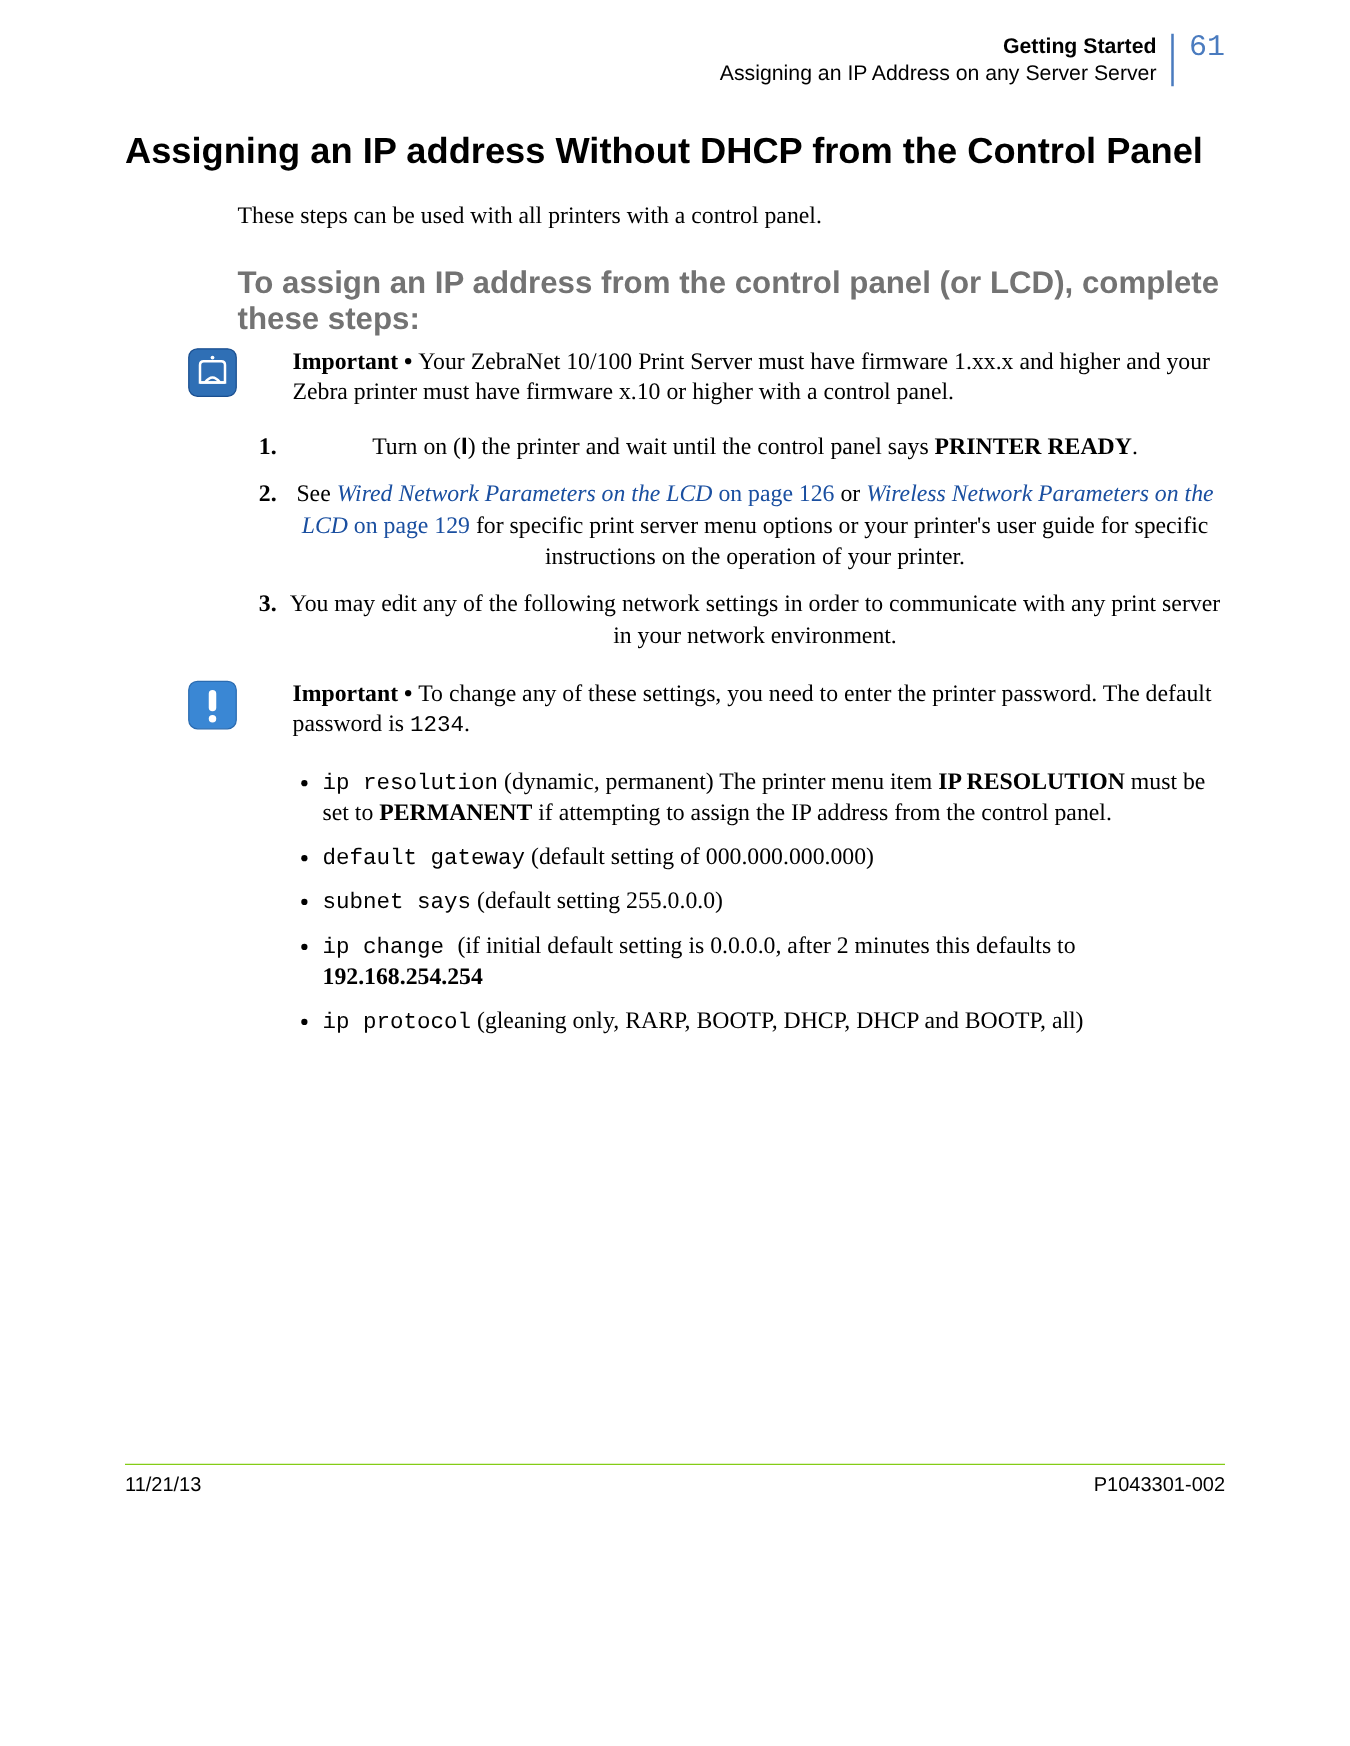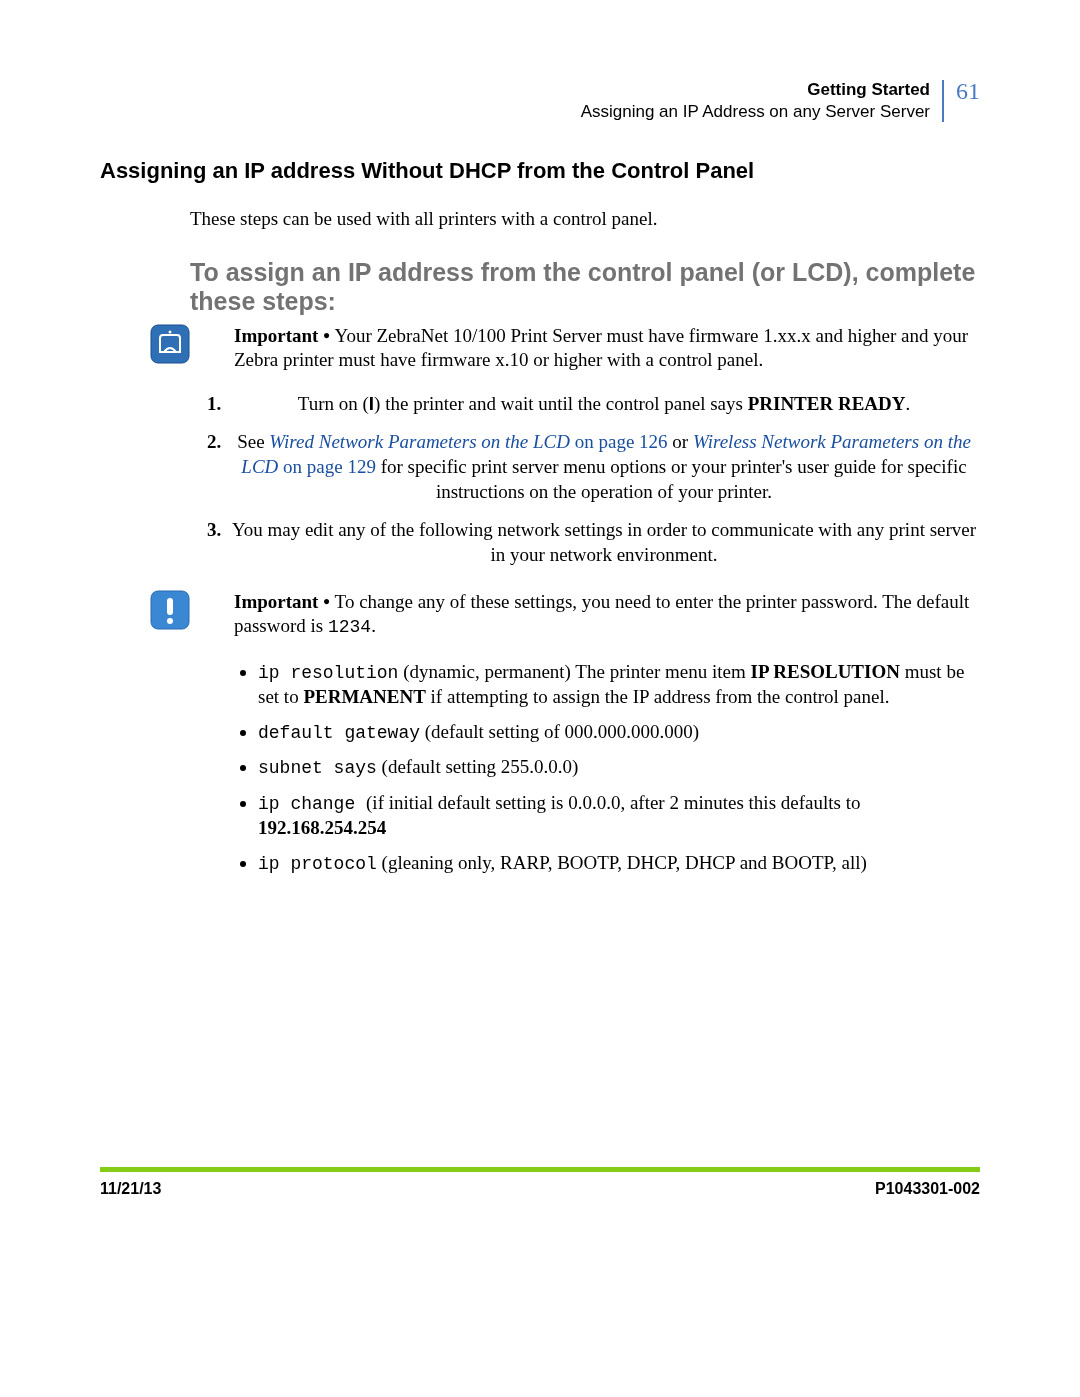--- a/index.html
+++ b/index.html
@@ -10,21 +10,21 @@
     color: #000;
     width: 1080px;
     height: 1397px;
     position: relative;
   }
   .page {
     width: 1080px;
     height: 1246px;
     position: relative;
     box-sizing: border-box;
-    padding: 80px 100px 0 100px;
+    padding: 27px 100px 0 100px;
   }
   .header {
     display: flex;
     justify-content: flex-end;
     align-items: flex-start;
     font-family: Arial, Helvetica, sans-serif;
   }
   .header-texts {
     text-align: right;
     padding-right: 12px;
@@ -38,32 +38,32 @@
     font-size: 17px;
     margin-top: 2px;
   }
   .header-divider {
     width: 2px;
     height: 42px;
     background: #4a7bbf;
     margin: 0 12px 0 0;
   }
   .page-number {
-    font-family: Liberation Serif, serif;
+    font-family: Liberation Mono, monospace;
     font-size: 24px;
     color: #4a7bbf;
     font-weight: normal;
     margin-top: -2px;
     text-align: right;
   }
 
   h2.main-heading {
     font-family: Arial, Helvetica, sans-serif;
     font-weight: bold;
-    font-size: 22px;
+    font-size: 29px;
     margin: 36px 0 0 0;
   }
   .intro-para {
     font-size: 19px;
     margin: 24px 0 0 90px;
   }
   .blue-subhead {
     font-family: Arial, Helvetica, sans-serif;
     font-weight: bold;
     color: #737373;
@@ -146,28 +146,27 @@
   code, .mono {
     font-family: "Courier New", Courier, monospace;
     font-size: 18px;
   }
 
   .footer {
     position: absolute;
     bottom: 48px;
     left: 100px;
     right: 100px;
-    border-top: 5px solid #84cc16;
+    border-top: 1px solid #84cc16;
     padding-top: 8px;
     font-family: Arial, Helvetica, sans-serif;
     font-size: 16px;
     display: flex;
     justify-content: space-between;
     color: #000;
-    font-weight: bold;
   }
 </style>
 </head>
 <body>
 
 <div class="page">
 
   <div class="header">
     <div class="header-texts">
       <div class="header-chapter">Getting Started</div>

